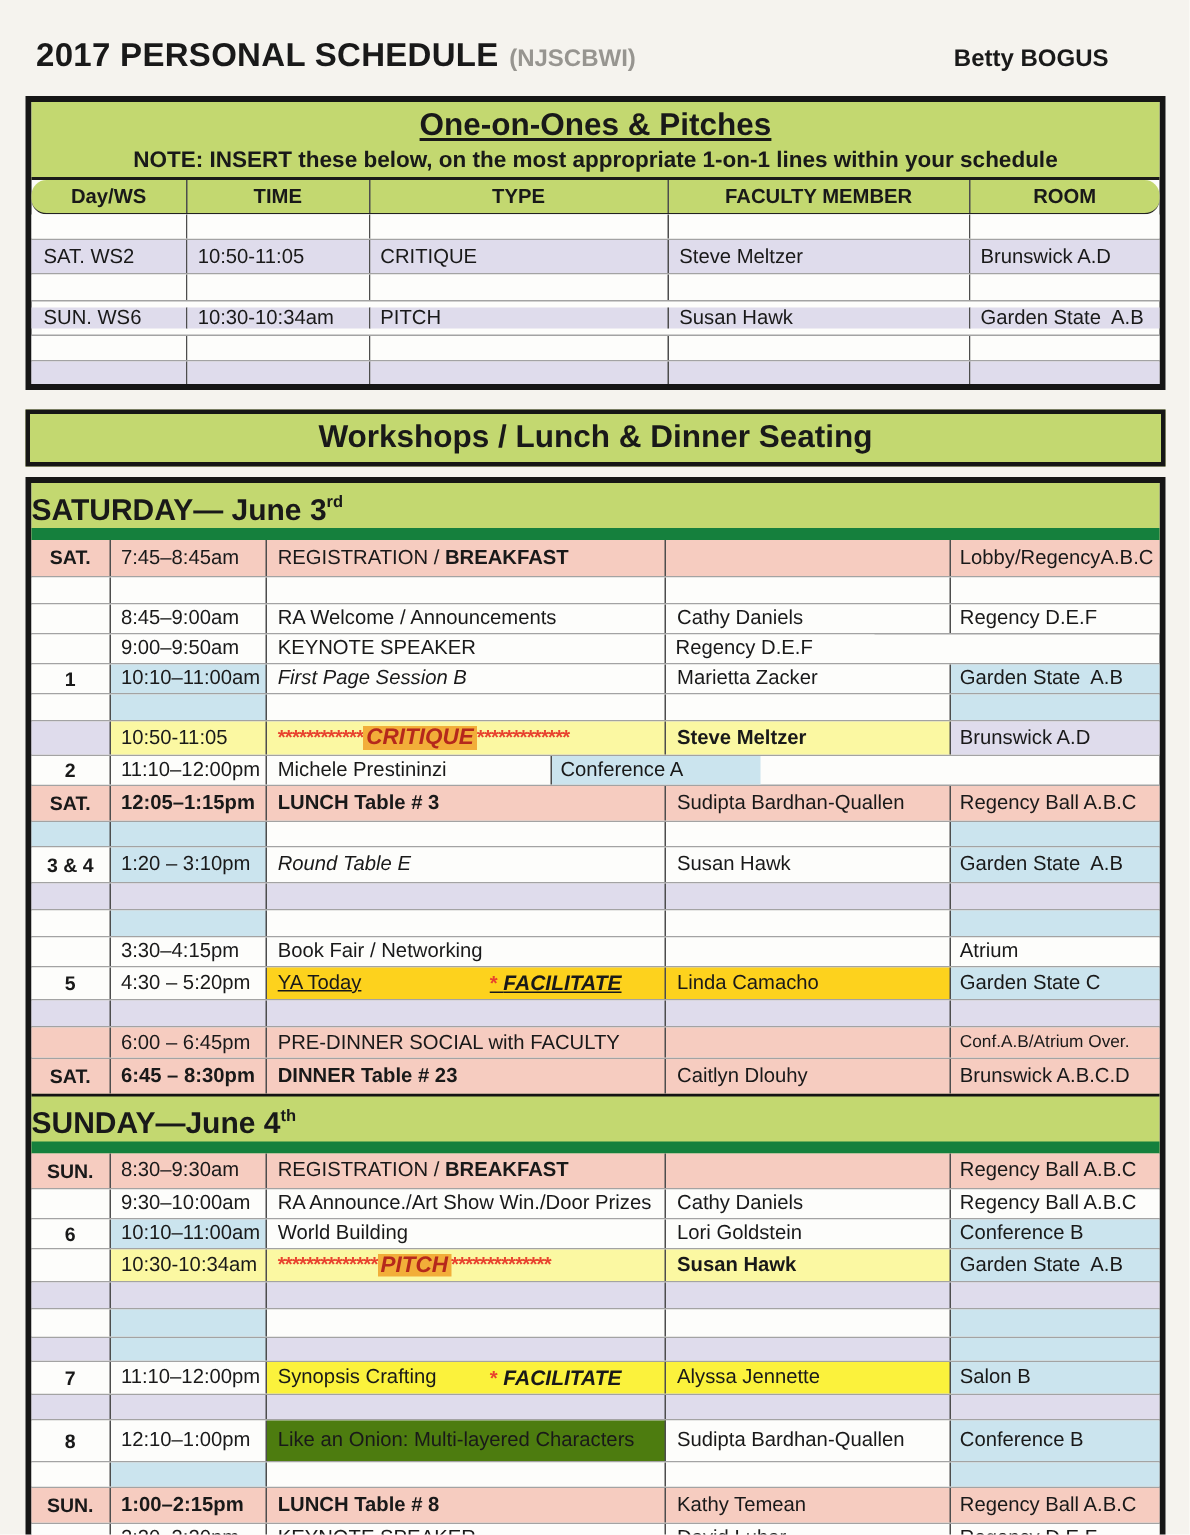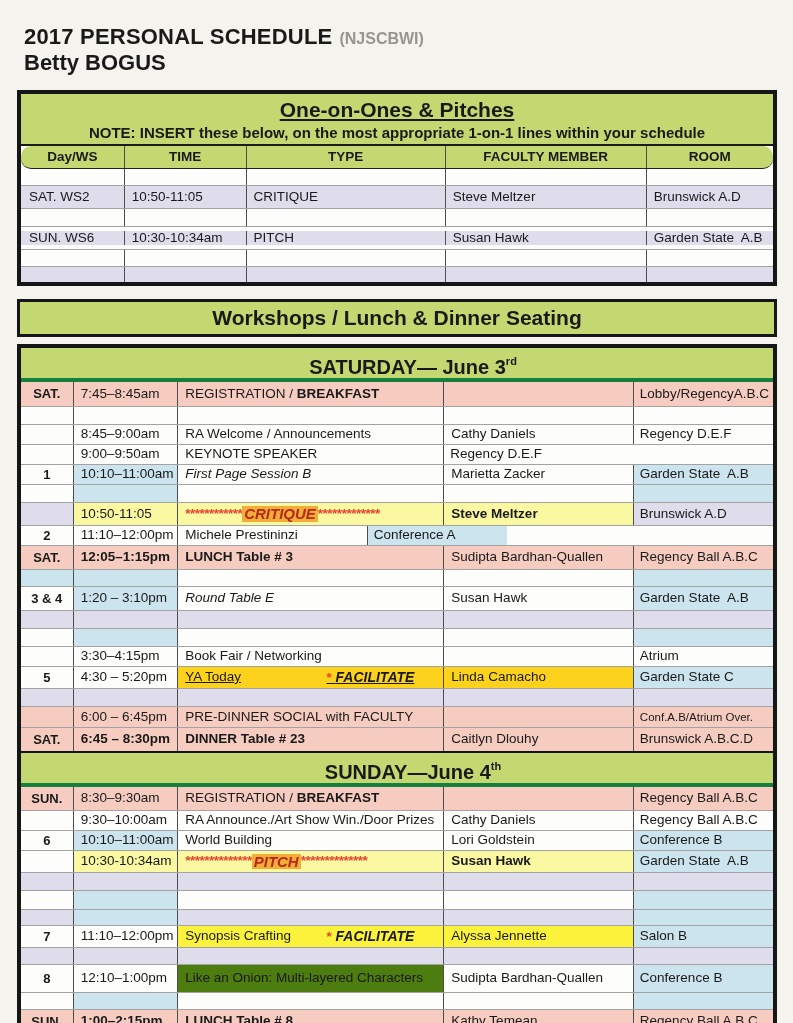--- a/index.html
+++ b/index.html
@@ -2,25 +2,25 @@
 <html><head>
 <meta charset="utf-8">
 <style>
   html,body{margin:0;padding:0;}
   .page{
     width:793px;height:1023px;background:#f5f3ee;box-sizing:border-box;
     padding:24px 16px 0 17px;overflow:hidden;
     font-family:"Liberation Sans",sans-serif;color:#191919;position:relative;
   }
   
-  .hdr{display:flex;justify-content:flex-start;align-items:baseline;
-       padding:0 38px 0 7px;margin-bottom:14px;flex-direction:column;}
+  .hdr{display:flex;justify-content:space-between;align-items:baseline;
+       padding:0 38px 0 7px;margin-bottom:14px;}
   .hdr-title{font-size:22px;font-weight:bold;letter-spacing:0.2px;}
   .hdr-sub{font-size:16px;font-weight:bold;color:#979590;margin-left:7px;}
-  .hdr-owner{font-size:22px;font-weight:bold;}
+  .hdr-owner{font-size:16px;font-weight:bold;}
   
   .tblbox{border:4px solid #161616;background:#fdfdfb;}
   .trow{display:flex;border-bottom:1px solid #a3a3a3;height:19px;}
   .trow:last-child{border-bottom:none;}
   .cell{box-sizing:border-box;border-right:1px solid #4d4d4d;display:flex;
         align-items:center;overflow:hidden;white-space:pre;padding:0 3px 0 7px;
         font-size:13.5px;line-height:1.05;}
   .cell:last-child{border-right:none;}
   .b{font-weight:bold;}
   .i{font-style:italic;}
@@ -40,22 +40,22 @@
   
   .oo-head{text-align:center;border-bottom:2px solid #1a1a1a;padding:4px 0 3px;}
   .oo-title{font-size:21px;font-weight:bold;text-decoration:underline;}
   .oo-note{font-size:15px;font-weight:bold;margin-top:2px;}
   .oo-cols{display:flex;height:22px;font-weight:bold;font-size:13.5px;
            border-bottom:1px solid #222;}
   .oo-cols .cell{justify-content:center;padding:0;}
   
   .banner{border:3px solid #161616;text-align:center;font-weight:bold;
           font-size:21px;padding:4px 0;margin:13px 0 7px 0;}
-  .section-banner{text-align:center;font-weight:bold;font-size:20px;
-          height:30px;line-height:29px;border-bottom:4px solid #15803d;padding-left:32px;}
+  .section-banner{font-weight:bold;font-size:20px;
+          height:30px;line-height:29px;border-bottom:8px solid #15803d;}
   .section-banner.mid{border-top:2px solid #141414;}
   sup{font-size:11px;position:relative;top:-1px;font-weight:bold;}
   
   .stars{color:#e8432e;font-weight:bold;letter-spacing:-0.5px;}
   .starword{color:#b5281c;font-weight:bold;font-style:italic;font-size:15px;
             background:#f2ae39;padding:0 2px;}
   .facwrap{display:flex;justify-content:space-between;width:100%;padding-right:26px;box-sizing:border-box;}
   .redstar{color:#e8432e;font-weight:bold;}
   .facword{font-weight:bold;font-style:italic;font-size:14px;}
 </style>

